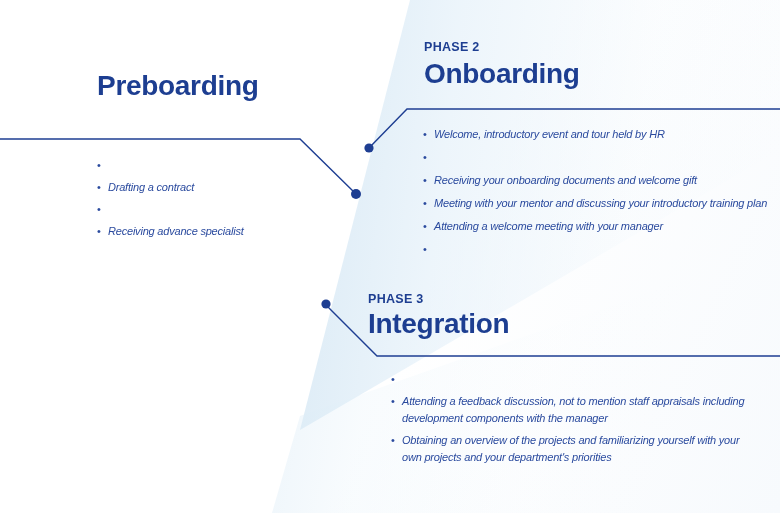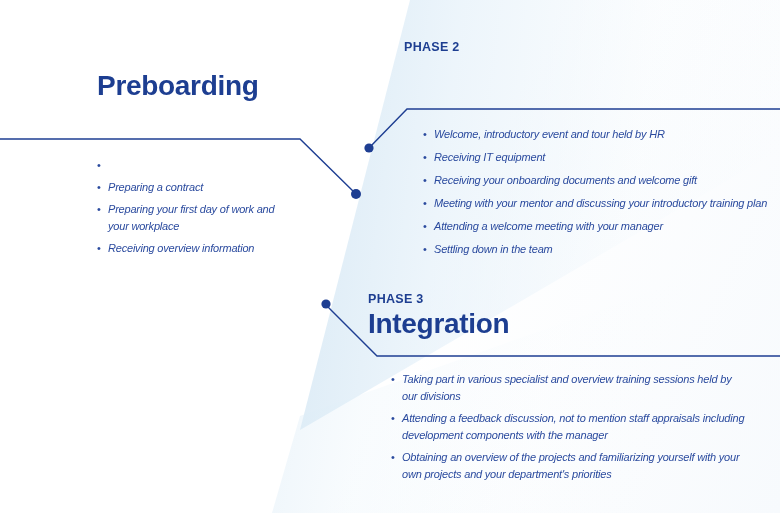--- a/index.html
+++ b/index.html
@@ -25,21 +25,21 @@
       rgba(229,242,250,0.26) 50%,
       rgba(242,249,252,0.06) 70%,
       rgba(255,255,255,0) 85%);
   }
   svg.connectors{position:absolute;inset:0;pointer-events:none;}
 
   .phase{position:absolute;color:#1d3e91;}
   .phase-label{font-size:12.5px;font-weight:700;line-height:15px;letter-spacing:.3px;}
   .phase-title{font-size:28px;font-weight:700;line-height:32px;letter-spacing:-.3px;}
   #phase1{left:97px;top:60px;}  #phase1 .phase-title{margin-top:10px;text-align:center;}
-  #phase2{left:404px;top:40px;} #phase2 .phase-title{margin-top:3px;}
+  #phase2{left:424px;top:40px;} #phase2 .phase-title{margin-top:3px;}
   #phase3{left:368px;top:292px;}#phase3 .phase-title{margin-top:1px;}
 
   ul.bullets{
     position:absolute;margin:0;padding:0;list-style:none;
     color:#2a4a9e;font-size:11px;line-height:17px;letter-spacing:-.2px;
   }
   ul.bullets li{display:flex;}
   .marker{flex:none;width:11px;font-size:11px;}
   .btext{white-space:pre-line;font-style:italic;}
   #phase1-bullets{left:97px;top:157px;width:226px;}
@@ -73,72 +73,67 @@
 
   <div class="phase" id="phase1">
     <div class="phase-title">Preboarding</div>
   </div>
   <ul class="bullets" id="phase1-bullets">
     <li>
         <span class="marker">•</span>
       </li>
     <li>
         <span class="marker">•</span>
-        <span class="btext">Preparing a contract</span>
+        <span class="btext">Drafting a contract</span>
       </li>
     <li>
         <span class="marker">•</span>
-        <span class="btext">Preparing your first day of work and
-your workplace</span>
       </li>
     <li>
         <span class="marker">•</span>
-        <span class="btext">Receiving overview information</span>
+        <span class="btext">Receiving advance specialist</span>
       </li>
   </ul>
 
   <div class="phase" id="phase2">
     <div class="phase-label">PHASE 2</div>
+    <div class="phase-title">Onboarding</div>
   </div>
   <ul class="bullets" id="phase2-bullets">
     <li>
         <span class="marker">•</span>
         <span class="btext">Welcome, introductory event and tour held by HR</span>
       </li>
     <li>
         <span class="marker">•</span>
-        <span class="btext">Receiving IT equipment</span>
       </li>
     <li>
         <span class="marker">•</span>
         <span class="btext">Receiving your onboarding documents and welcome gift</span>
       </li>
     <li>
         <span class="marker">•</span>
         <span class="btext">Meeting with your mentor and discussing your introductory training plan</span>
       </li>
     <li>
         <span class="marker">•</span>
         <span class="btext">Attending a welcome meeting with your manager</span>
       </li>
     <li>
         <span class="marker">•</span>
-        <span class="btext">Settling down in the team</span>
       </li>
   </ul>
 
   <div class="phase" id="phase3">
     <div class="phase-label">PHASE 3</div>
     <div class="phase-title">Integration</div>
   </div>
   <ul class="bullets" id="phase3-bullets">
     <li>
         <span class="marker">•</span>
-        <span class="btext">Taking part in various specialist and overview training sessions held by
-our divisions</span>
       </li>
     <li>
         <span class="marker">•</span>
         <span class="btext">Attending a feedback discussion, not to mention staff appraisals including
 development components with the manager</span>
       </li>
     <li>
         <span class="marker">•</span>
         <span class="btext">Obtaining an overview of the projects and familiarizing yourself with your
 own projects and your department's priorities</span>

